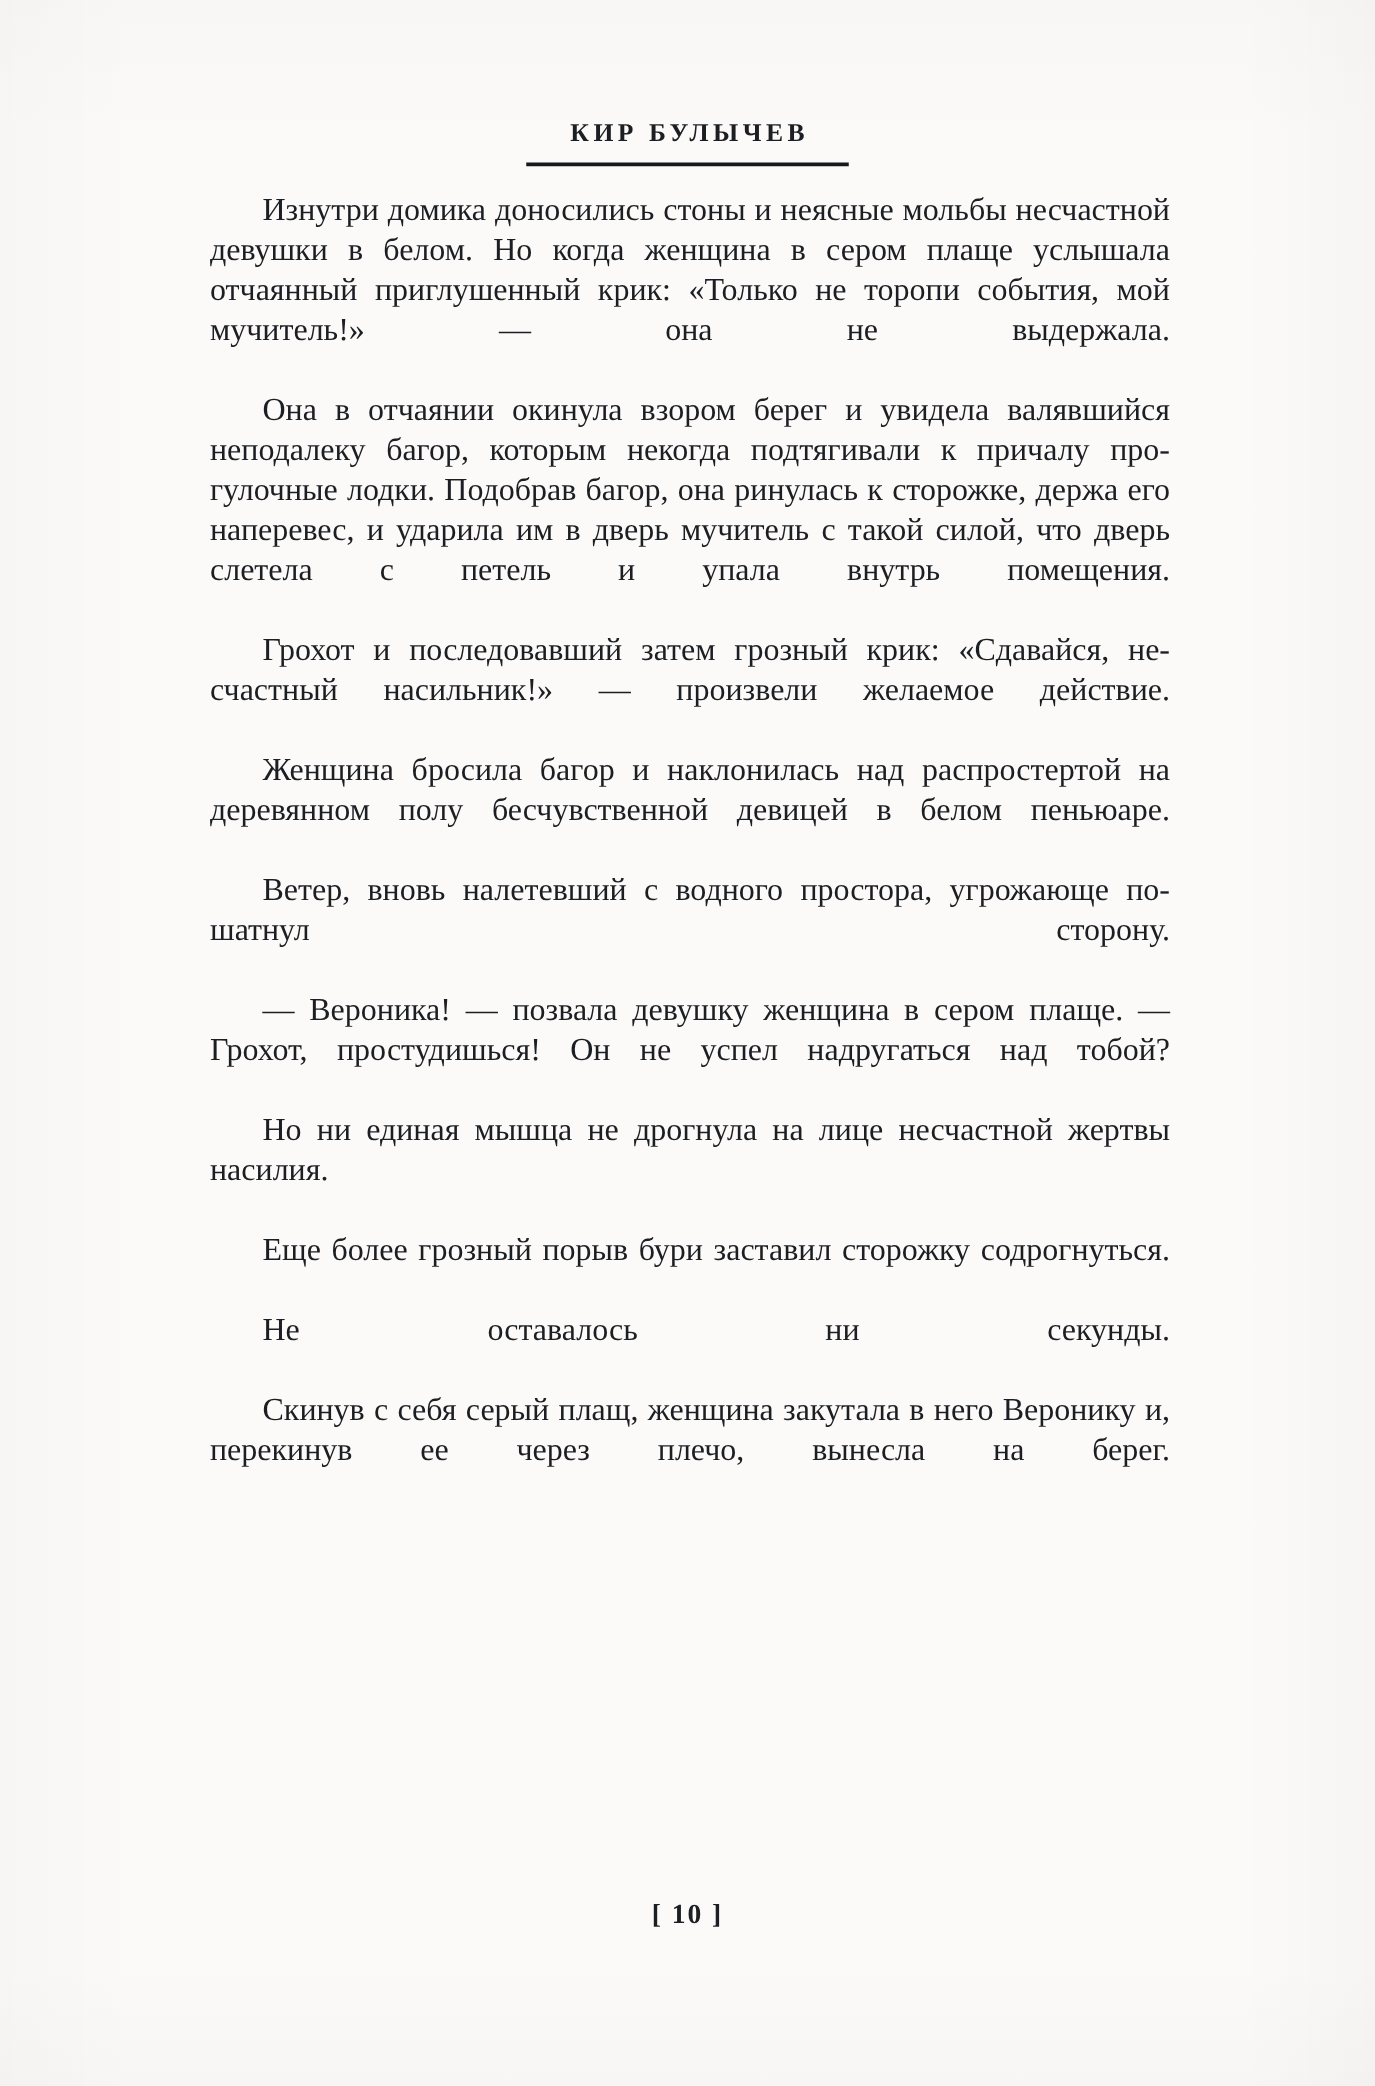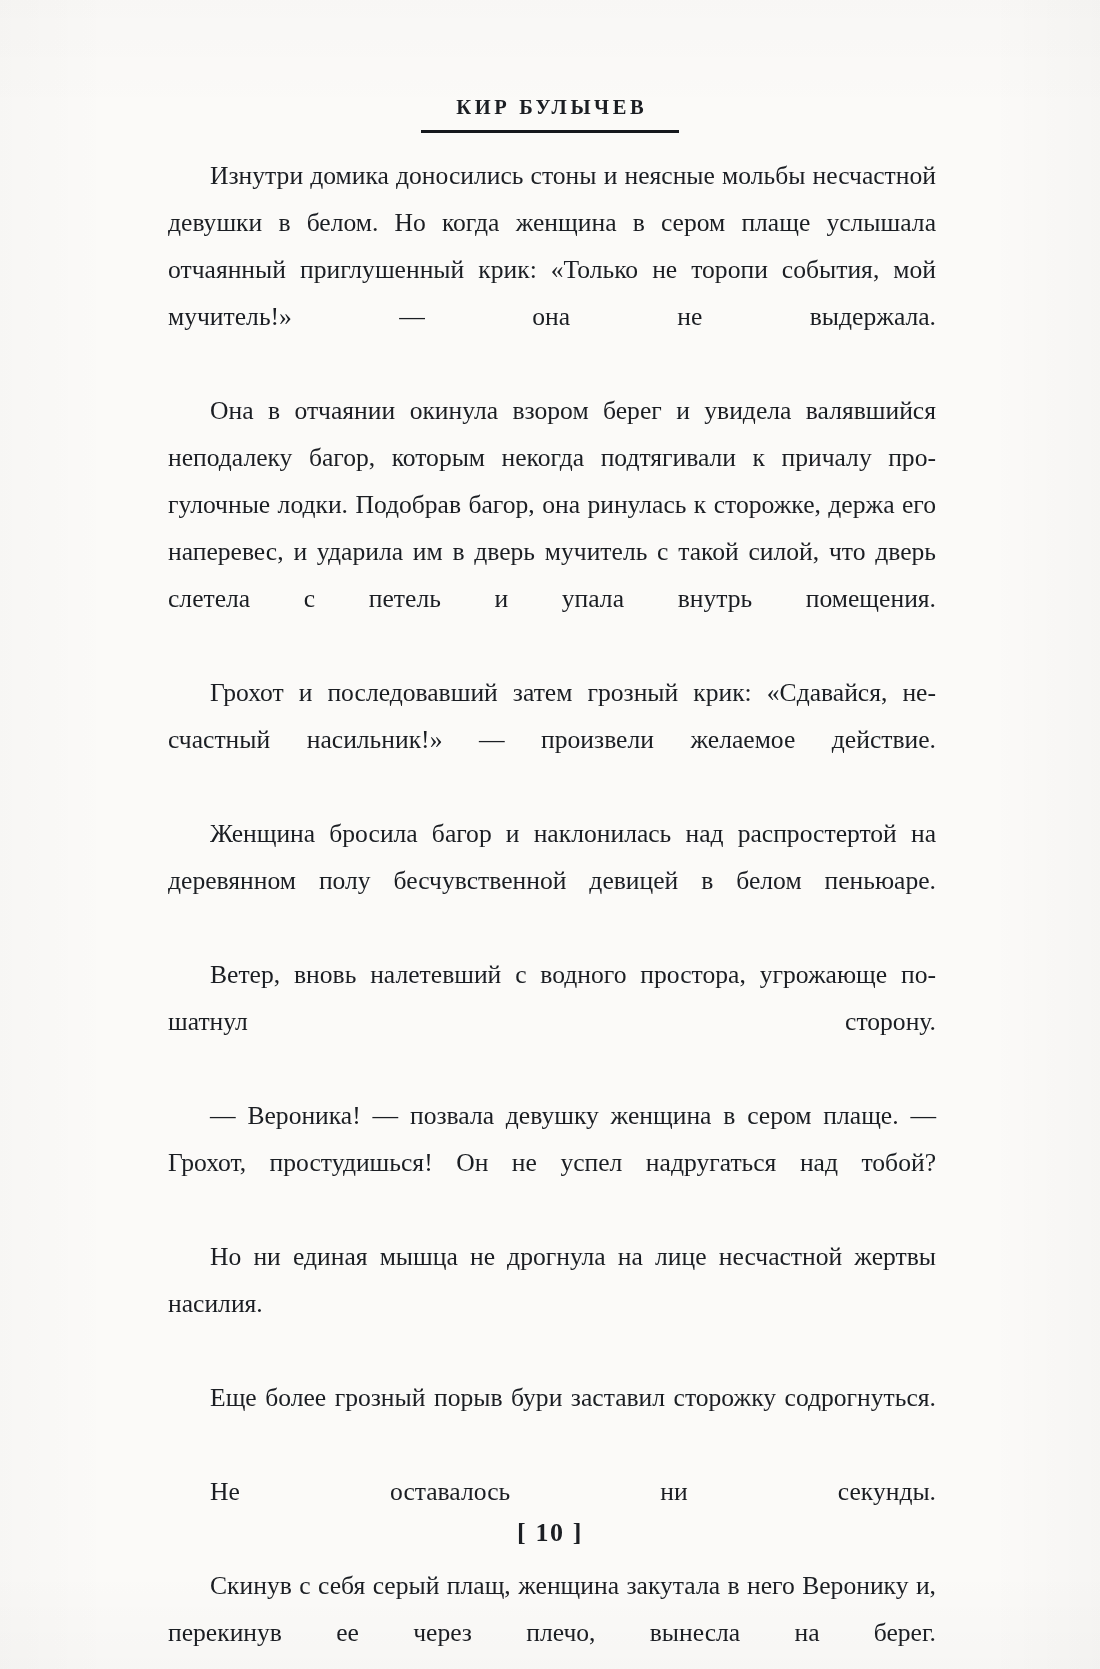--- a/index.html
+++ b/index.html
@@ -60,21 +60,21 @@
   .textblock {
     position: absolute;
     top: 152px;
     left: 168px;
     width: 768px;
   }
 
   .para {
     margin: 0;
     font-size: 25.6px;
-    line-height: 47px;
+    line-height: 32px;
     text-align: justify;
     text-justify: inter-word;
     text-indent: 42px;
     hyphens: manual;
     -webkit-hyphens: manual;
     word-spacing: 0.2px;
   }
   
   .para:after {
     content: "";
@@ -84,21 +84,21 @@
 
   
   .folio {
     position: absolute;
     top: 1518px;
     left: 0;
     right: 0;
     text-align: center;
   }
   .folio-text {
-    font-size: 26px;
+    font-size: 22px;
     font-weight: 700;
     letter-spacing: 1.6px;
     color: #1b1e23;
   }
 </style>
 </head>
 <body>
 
 <div class="page" style="background: rgb(251, 250, 248); color: rgb(27, 30, 35);">
 

